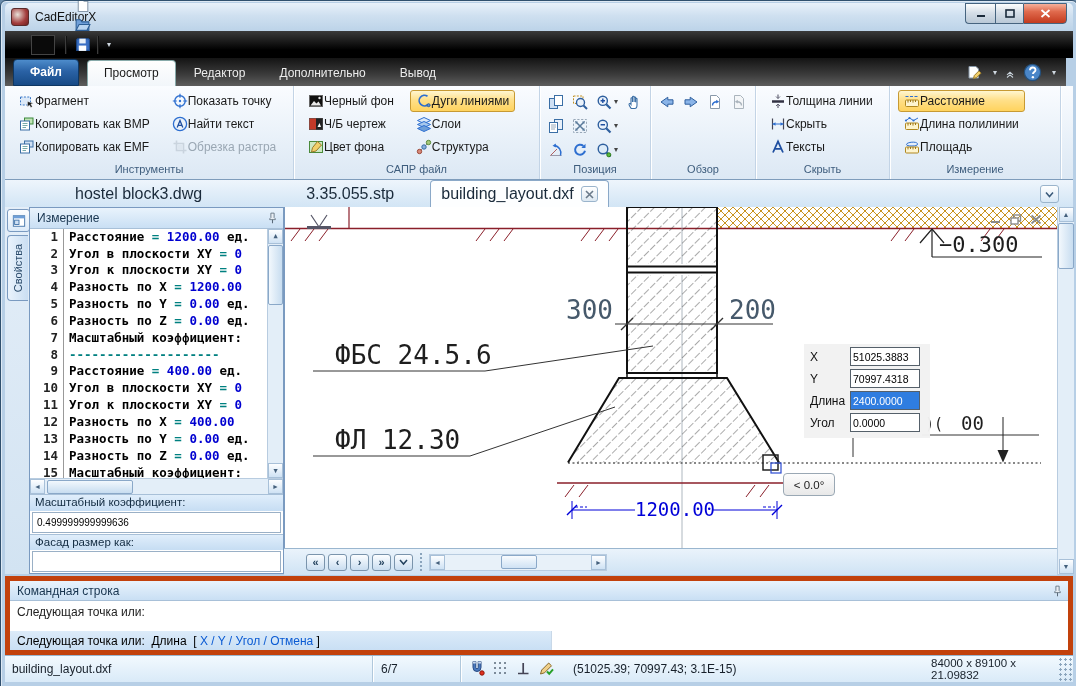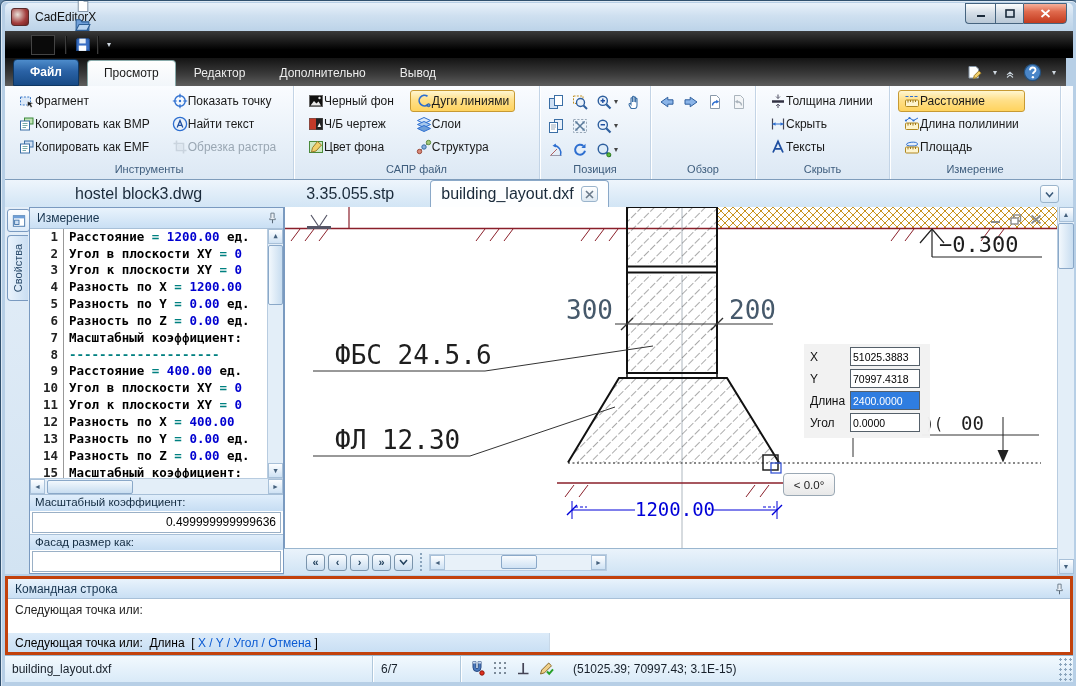--- a/index.html
+++ b/index.html
@@ -62,21 +62,21 @@
   .mnum{width:28px;text-align:right;padding-right:5px;color:#222;border-right:1px solid #999;flex:0 0 auto;}
   .mtext{padding-left:5px;overflow:hidden;}
   .c-k{color:#000;} .c-v{color:#0000d0;} .c-t{color:#008080;}
   .vsb{position:absolute;right:0;top:0;bottom:0;width:15px;background:#e3eef8;border-left:1px solid #b8cce0;display:flex;flex-direction:column;align-items:center;}
   .sb-ar{width:15px;height:15px;font-size:7px;color:#44607c;display:flex;align-items:center;justify-content:center;background:linear-gradient(#fdfeff,#cfe2f4);border:1px solid #a8c0d8;box-sizing:border-box;}
   .vsb .thumb{width:13px;height:58px;margin-top:1px;border:1px solid #8aa8c8;border-radius:2px;background:linear-gradient(90deg,#f2f8fd,#c8ddf0);}
   .vsb .down{margin-top:auto;}
   .hsb{height:15px;background:#e3eef8;border-top:1px solid #b8cce0;display:flex;align-items:center;}
   .hsb .thumb{width:84px;height:12px;margin-left:2px;border:1px solid #8aa8c8;border-radius:2px;background:linear-gradient(#f2f8fd,#c8ddf0);}
   .lp-sub{height:17px;background:linear-gradient(#e0eefb,#c6ddf3);border-top:1px solid #a8c0d8;font-size:11.5px;color:#10293f;padding:1px 0 0 5px;box-sizing:border-box;}
-  .lp-in{height:21px;border:1px solid #9ab0c6;margin:1px 2px;font-size:12px;padding:0 4px;font-family:inherit;box-sizing:border-box;text-align:right;}
+  .lp-in{height:21px;border:1px solid #9ab0c6;margin:1px 2px;font-size:10px;padding:0 4px;font-family:inherit;box-sizing:border-box;}
   
   .canvas{position:absolute;left:279px;top:0;width:773px;height:341px;background:#fff;border-left:1px solid #7a9ac0;}
   .canvas svg{display:block;}
   .mdi{position:absolute;left:702px;top:5px;display:flex;gap:3px;}
   .mdi span{width:17px;height:14px;display:flex;align-items:center;justify-content:center;}
   .badge{position:absolute;left:498px;top:266px;width:50px;height:21px;border:1px solid #9aa8b4;border-radius:4px;background:linear-gradient(#fdfdfd,#e8e8e8);font-size:11.5px;color:#222;display:flex;align-items:center;justify-content:center;}
   .cpanel{position:absolute;left:519px;top:137px;width:122px;padding:3px 2px;background:rgba(242,242,242,.97);}
   .crow{display:flex;align-items:center;height:19px;margin-bottom:3px;}
   .crow label{width:40px;font-size:12px;color:#111;padding-left:4px;}
   .crow input{width:64px;height:17px;border:1px solid #55606a;font-size:10.5px;padding:0 2px;font-family:"Liberation Sans",sans-serif;box-sizing:content-box;background:#fff;color:#000;}
@@ -87,21 +87,21 @@
   
   .sheetbar{position:absolute;left:279px;top:341px;width:773px;height:26px;background:linear-gradient(#eaf3fb,#cfe3f4);border-top:1px solid #9ab6cf;display:flex;align-items:center;font-size:12px;color:#1a1a1a;}
   .stab{padding:0 10px;}
   .stab.active{background:#fdfdfd;border:1px solid #8aa0b5;border-top:none;padding:3px 16px;clip-path:polygon(0 0,100% 0,calc(100% - 7px) 100%,7px 100%);margin-left:8px;font-size:12px;}
   .snav{display:flex;gap:3px;margin-left:22px;}
   .snbtn{width:19px;height:17px;border:1px solid #7a94ac;border-radius:3px;background:linear-gradient(#fbfdff,#c9ddf0);font-size:11px;color:#23425e;display:flex;align-items:center;justify-content:center;font-weight:bold;padding:0;}
   .sdots{width:4px;height:20px;margin:0 6px;background-image:radial-gradient(circle,#8aa4bc 1px,transparent 1.2px);background-size:4px 4px;}
   .hscroll2{width:176px;height:15px;background:#e8f1f9;border:1px solid #b8cce0;display:flex;align-items:center;}
   .hscroll2 .thumb{width:34px;height:12px;margin-left:56px;border:1px solid #8aa8c8;border-radius:2px;background:linear-gradient(#f8fbfe,#cfe2f4);}
   
-  .cmdpanel{position:absolute;left:4px;right:4px;top:575px;height:79px;background:#fff;border:3px solid #c2410c;box-sizing:border-box;display:flex;flex-direction:column;}
+  .cmdpanel{position:absolute;left:4px;right:4px;top:575px;height:79px;background:#fff;border:5px solid #c2410c;box-sizing:border-box;display:flex;flex-direction:column;}
   .cmd-head{height:19px;background:linear-gradient(#e9f3fc,#c9dff4);border-bottom:1px solid #a8c0d8;font-size:12px;color:#17344f;display:flex;align-items:center;padding:0 4px 0 7px;}
   .cmd-head .pin{margin-left:auto;display:flex;}
   .cmd-hist{flex:1;font-size:12px;color:#222;padding:4px 0 0 7px;}
   .cmd-prompt{height:19px;display:flex;font-size:12px;align-items:center;}
   .cmd-left{width:541px;background:linear-gradient(#dcebf9,#c9dff4);height:100%;display:flex;align-items:center;padding-left:7px;box-sizing:border-box;white-space:pre;}
   .cmd-input{flex:1;height:100%;background:#fff;border-left:1px solid #c8d8e8;}
   .lnk{color:#0b5bd3;}
   
   .statusbar{position:absolute;left:4px;right:4px;top:654px;height:26px;background:linear-gradient(#f2f9fe,#d9eaf8);border-top:1px solid #9ab6cf;display:flex;align-items:center;font-size:12px;color:#17202a;}
   .scell{height:100%;display:flex;align-items:center;box-sizing:border-box;border-right:1px solid #b0c8dc;box-shadow:1px 0 0 #fff;}
@@ -874,16 +874,17 @@
           </svg></span>
       <span><svg width="16" height="16" viewBox="0 0 16 16">
             <path d="M3 13.5h10.5M8.2 13.5V3" stroke="#445" stroke-width="1.7" fill="none"></path>
           </svg></span>
       <span><svg width="17" height="16" viewBox="0 0 16 16">
             <path d="M2 14l1.2-4 7-7 2.8 2.8-7 7z" fill="#f0d08a" stroke="#8a6a2a"></path>
             <path d="M8.5 11.5l2.2 2.3 3.8-4.5" fill="none" stroke="#28a028" stroke-width="2"></path>
           </svg></span>
     </div>
     <div class="scell scoords">(51025.39; 70997.43; 3.1E-15)</div>
+    <div class="scell sdims">84000 x 89100 x 21.09832</div>
     <div class="grip"></div>
   </div>
 
 </div>
 
 </body></html>

